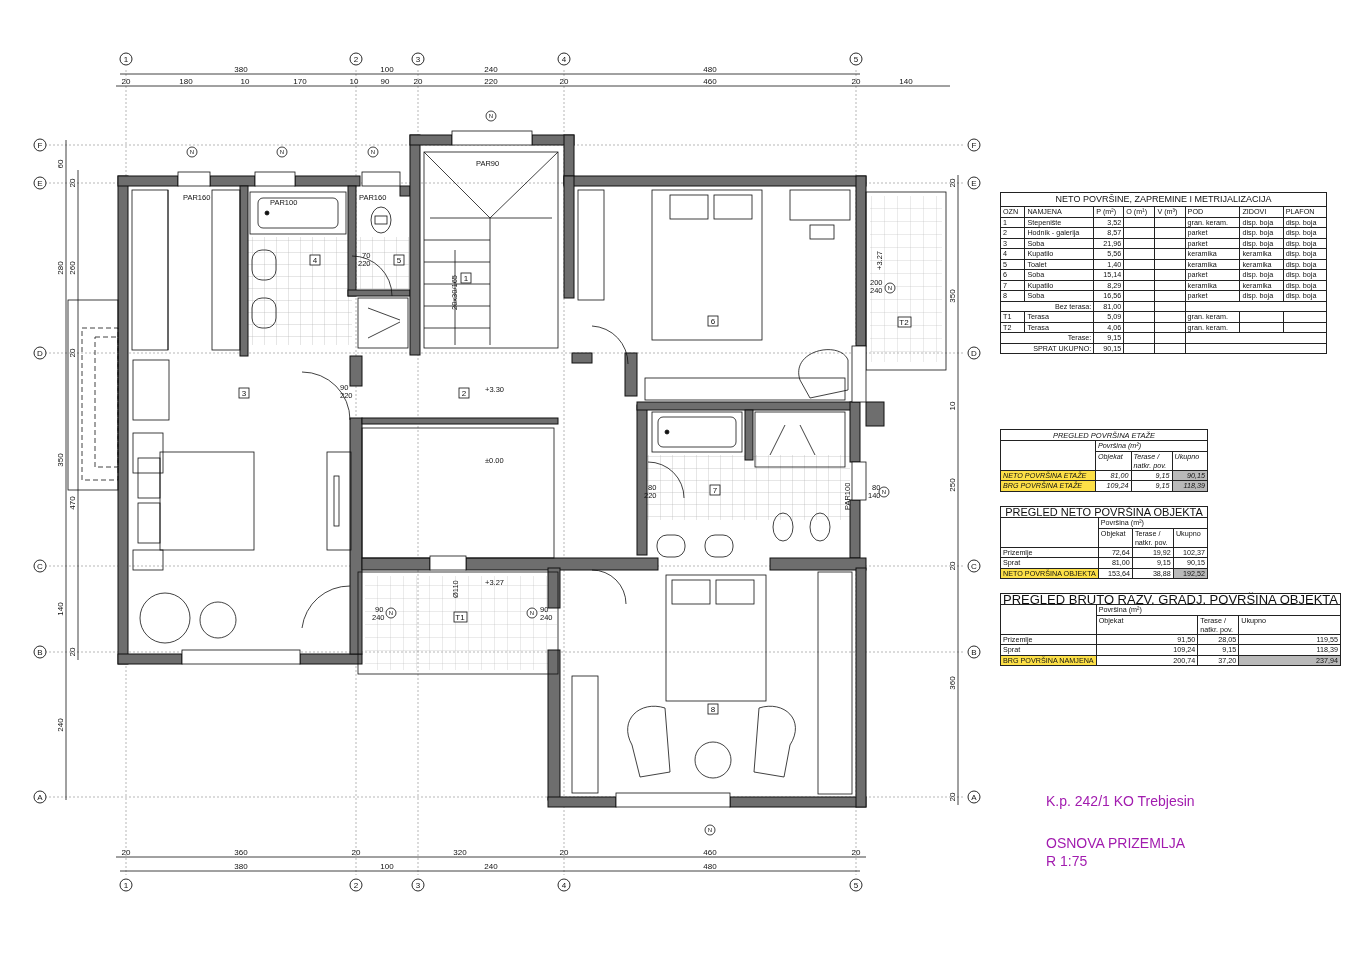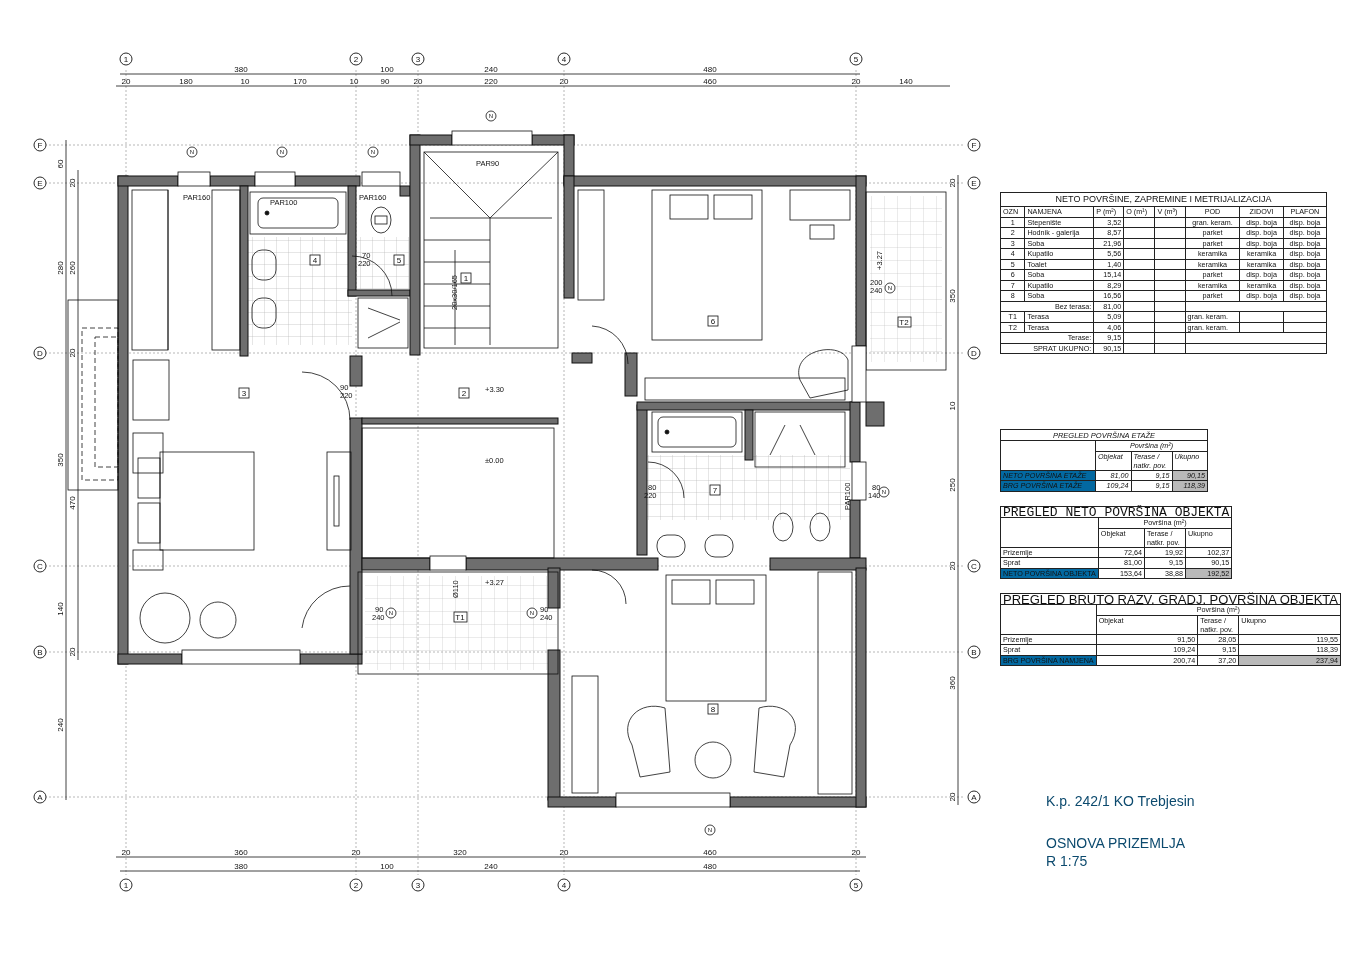--- a/index.html
+++ b/index.html
@@ -3,25 +3,25 @@
 <meta charset="utf-8">
 <style>
   html,body{margin:0;padding:0;background:#fff;}
   body{width:1357px;height:960px;position:relative;overflow:hidden;font-family:"Liberation Sans",sans-serif;color:#111;}
   svg.plan{position:absolute;left:0;top:0;}
   .t{font-family:"Liberation Sans",sans-serif;fill:#111;}
   .tbl{position:absolute;border-collapse:collapse;font-family:"Liberation Sans",sans-serif;font-size:7.2px;color:#111;background:#fff;}
   .tbl td{border:1px solid #222;padding:0 2px;height:9.5px;line-height:9px;white-space:nowrap;}
   .tbl .ttl{text-align:center;font-size:9px;height:13px;}
   .tbl .num{text-align:right;}
-  .tbl .c{text-align:center;}
-  .tbl .dk{background:#0369a1;}
+  .tbl .c{}
+  .tbl .dk{background:#fde047;}
   .tbl .lt{background:#b9b9b9;}
   .tbl .noB{border-top:none;border-bottom:none;}
-  .caption{position:absolute;font-family:"Liberation Sans",sans-serif;font-size:14px;color:#0c4a6e;white-space:nowrap;}
+  .caption{position:absolute;font-family:"Liberation Sans",sans-serif;font-size:14px;color:#a21caf;white-space:nowrap;}
 </style>
 </head>
 <body>
 
 <svg class="plan" width="1357" height="960" viewBox="0 0 1357 960">
   <defs>
     <pattern id="tile" width="12" height="12" patternUnits="userSpaceOnUse">
       <path d="M12 0 L0 0 0 12" fill="none" stroke="#aaa" stroke-width="0.6"></path>
     </pattern>
     <pattern id="tile2" width="13" height="13" patternUnits="userSpaceOnUse">
@@ -552,21 +552,21 @@
         <td class="num">109,24</td>
         <td class="num">9,15</td>
         <td class="num lt">118,39</td>
       </tr>
 </tbody>
   </table>
 
 <table class="tbl" style="left:1000px;top:506px;width:208px;">
   <tbody>
       <tr>
-        <td colspan="4" class="ttl" style="font-size:13px;height:10px;font-family:Liberation Mono, monospace;">PREGLED NETO POVRŠINA OBJEKTA</td>
+        <td colspan="4" class="ttl" style="font-size:11px;height:10px;">PREGLED NETO POVRŠINA OBJEKTA</td>
       </tr>
   <tr>
         <td rowspan="3" class="noB" style="width:90px;"></td>
         <td colspan="3" class="c">Površina (m²)</td>
       </tr>
   <tr>
         <td rowspan="2" style="vertical-align:top;">Objekat</td>
         <td rowspan="2" style="white-space:normal;width:36px;line-height:9px;">Terase / natkr. pov.</td>
         <td rowspan="2" style="vertical-align:top;">Ukupno</td>
       </tr>

